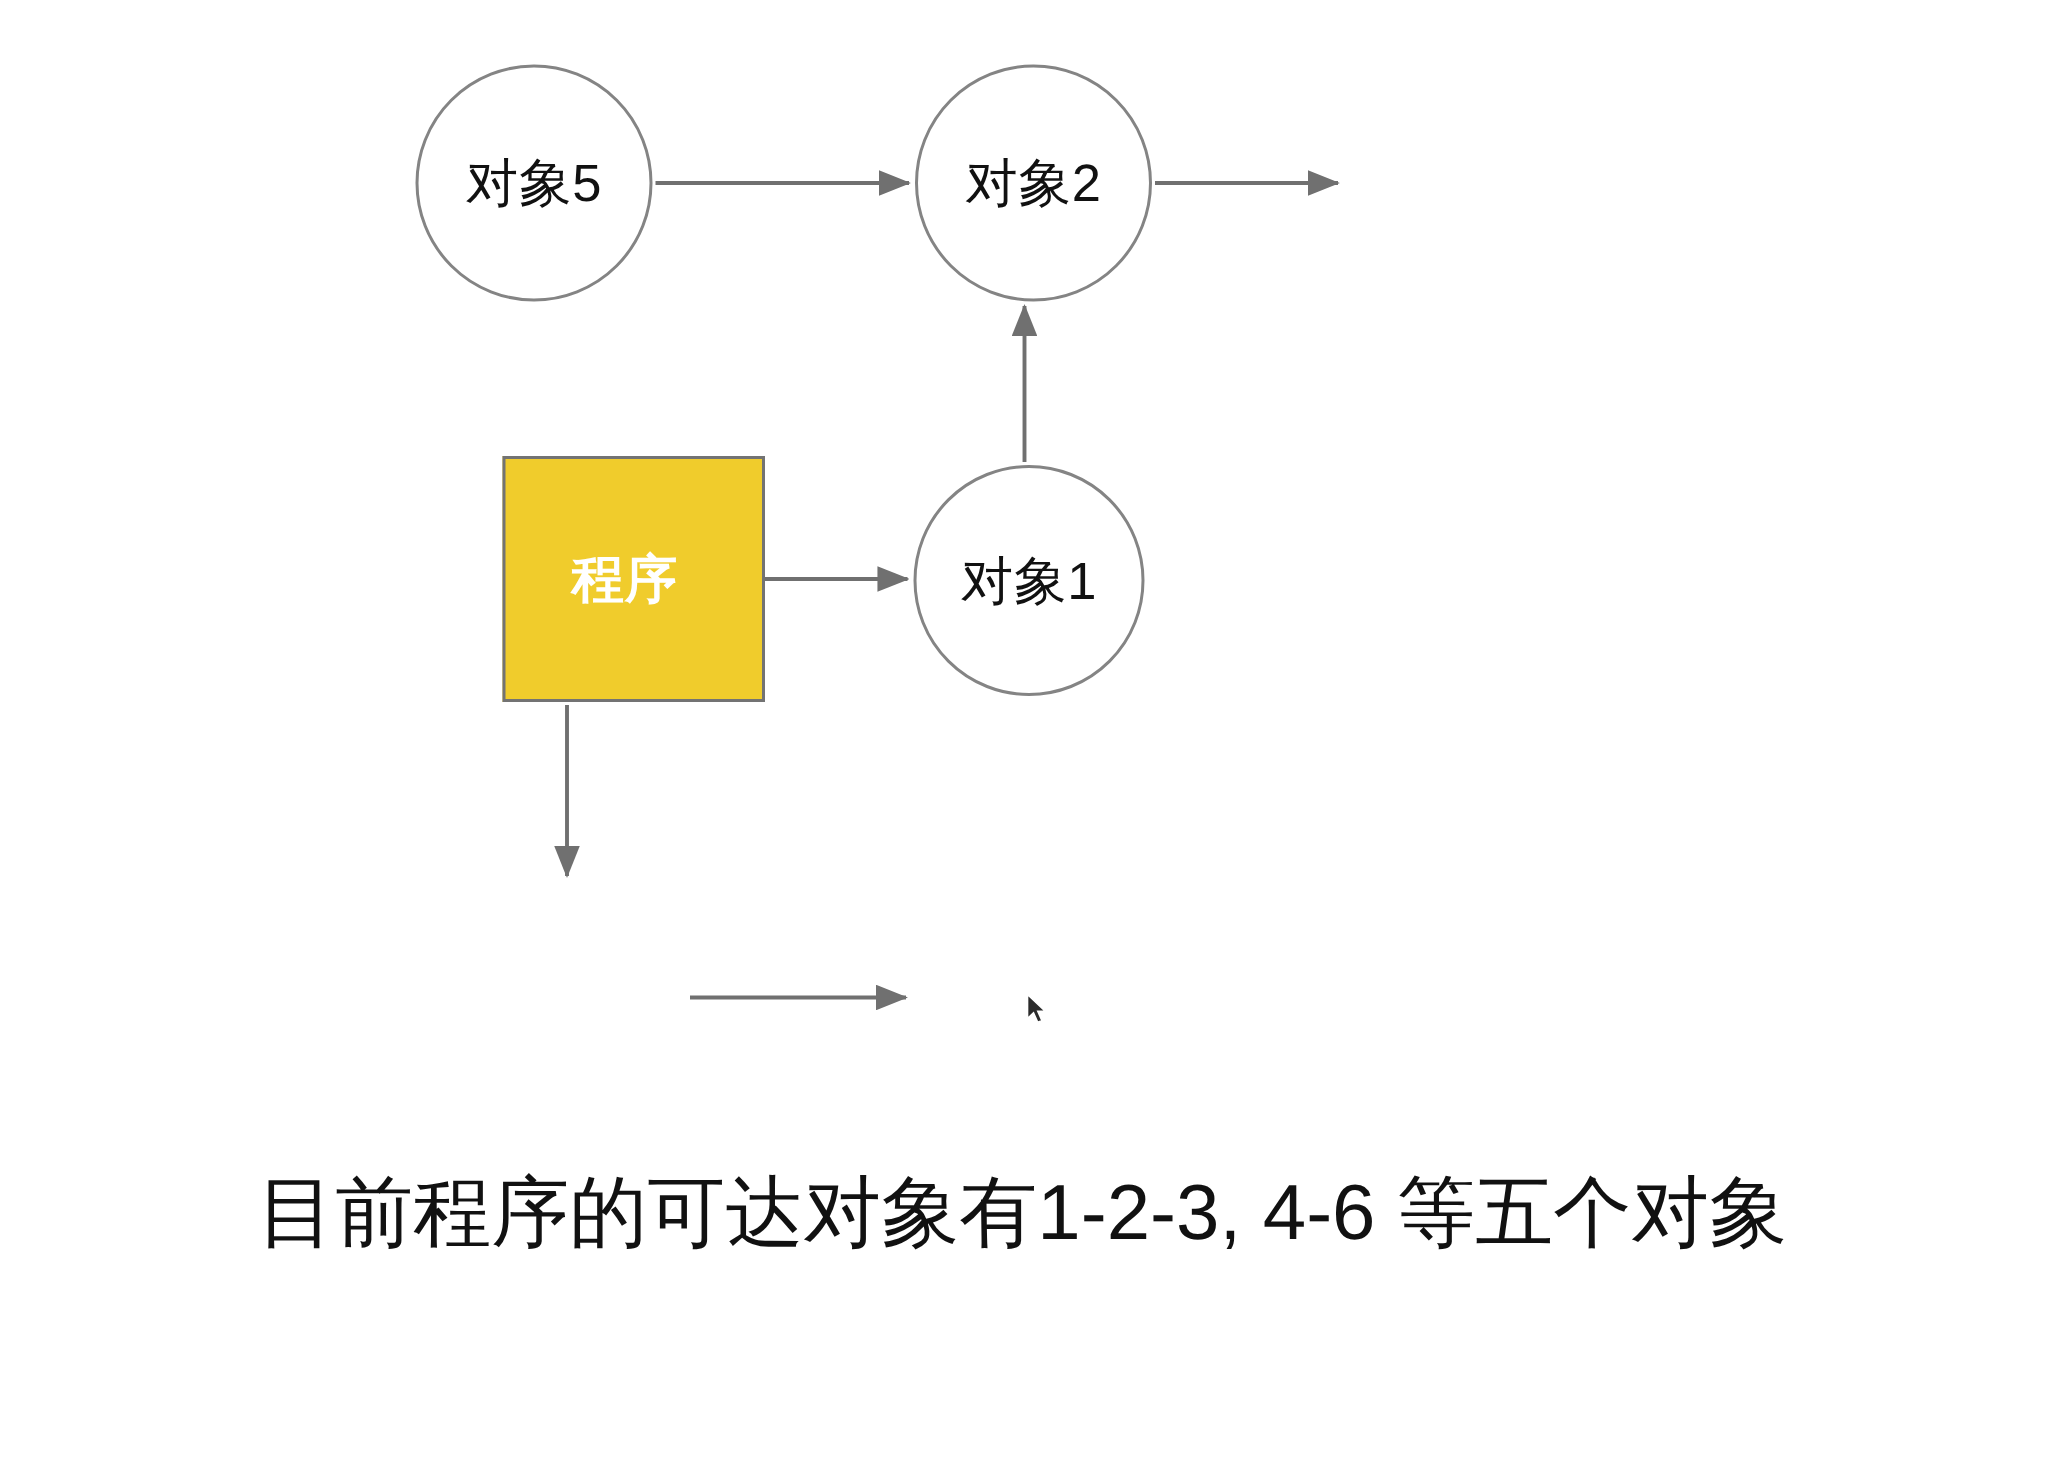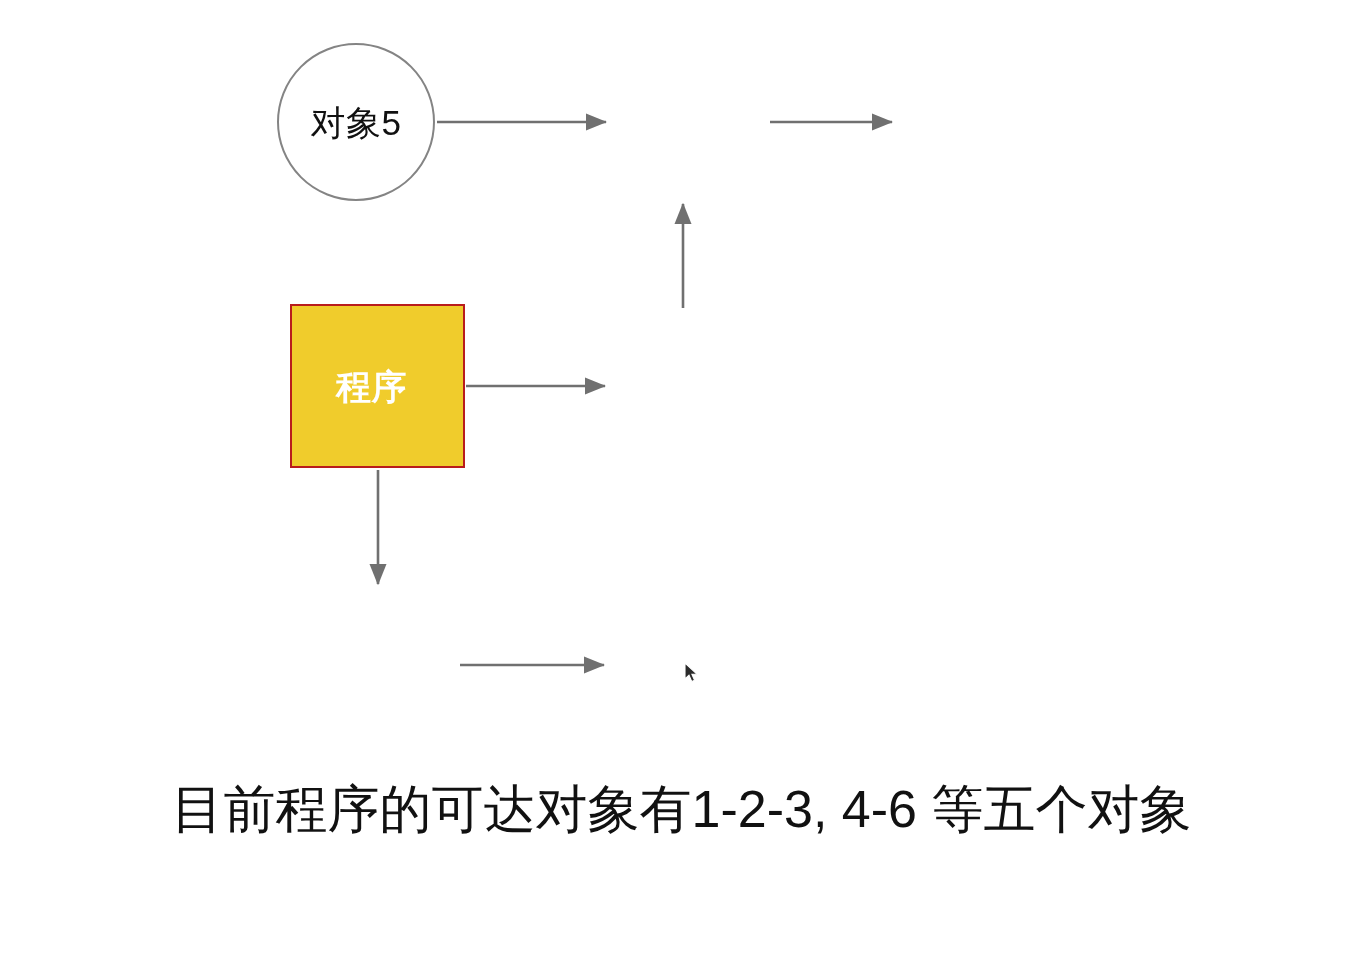--- a/index.html
+++ b/index.html
@@ -33,22 +33,23 @@
     display: flex;
     align-items: center;
     justify-content: center;
     background: #ffffff;
   }
   .node.circle {
     border: 2px solid #848484;
     border-radius: 50%;
   }
   .node.rect {
-    border: 2px solid #b91c1c;
+    border: 2px solid #737373;
     background: #f0cc2c;
+    margin-left: 45px;
   }
   .node-label {
     font-size: 35px;
     line-height: 1;
     color: #111111;
     letter-spacing: 0.5px;
     white-space: nowrap;
     font-weight: 400;
   }
   .node.rect .node-label {
@@ -102,26 +103,32 @@
 
     <line x1="378" y1="470" x2="378" y2="584" stroke="#707070" stroke-width="2.6" marker-end="url(#arrowhead)"></line>
 
     <line x1="460" y1="665" x2="604" y2="665" stroke="#707070" stroke-width="2.6" marker-end="url(#arrowhead)"></line>
   </svg>
 
   <div class="node circle" style="left:277px; top:43px; width:158px; height:158px;">
     <span class="node-label">对象5</span>
   </div>
 
+  <div class="node circle" style="left:610px; top:43px; width:158px; height:158px;">
+    <span class="node-label">对象2</span>
+  </div>
 
 
   <div class="node rect" style="left:290px; top:304px; width:175px; height:164px;">
     <span class="node-label">程序</span>
   </div>
 
+  <div class="node circle" style="left:609px; top:310px; width:154px; height:154px;">
+    <span class="node-label">对象1</span>
+  </div>
 
 
 
 
   <svg id="cursor" viewBox="0 0 16 22" xmlns="http://www.w3.org/2000/svg">
     <path d="M 1 1 L 1 17 L 5 13.2 L 7.8 19.6 L 10.6 18.3 L 7.9 12.2 L 13 12.2 Z" fill="#2b2b2b" stroke="#ffffff" stroke-width="1.1"></path>
   </svg>
 
   <div id="caption">
     <div class="caption-line">目前程序的可达对象有1-2-3, 4-6 等五个对象</div>

